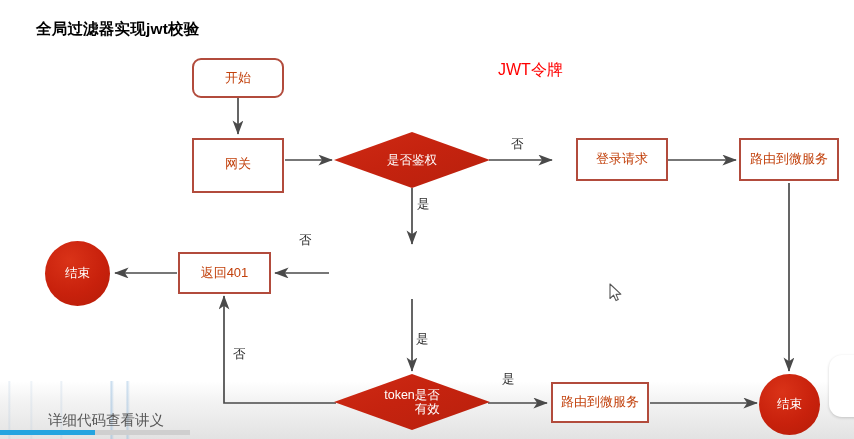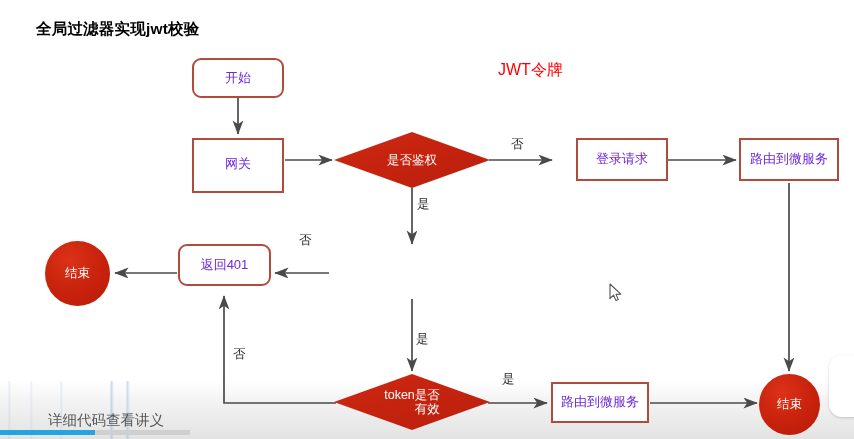--- a/index.html
+++ b/index.html
@@ -106,21 +106,21 @@
     position: absolute;
     box-sizing: border-box;
     display: flex;
     align-items: center;
     justify-content: center;
     text-align: center;
   }
   .box {
     background: #ffffff;
     border: 2px solid #b24b3c;
-    color: #6d28d9;
+    color: #c2410c;
     font-size: 13px;
     line-height: 1.15;
   }
   .box.rounded { border-radius: 9px; }
 
   .diamond-wrap {
     position: absolute;
     display: flex;
     align-items: center;
     justify-content: center;
@@ -234,21 +234,21 @@
 
   <div class="node box" style="left:576px;top:138px;width:92px;height:43px;">
     <span>登录请求</span>
   </div>
 
   <div class="node box" style="left:739px;top:138px;width:100px;height:43px;">
     <span>路由到微服务</span>
   </div>
 
 
-  <div class="node box" style="left:178px;top:244px;width:93px;height:42px;border-radius:9px;">
+  <div class="node box" style="left:178px;top:252px;width:93px;height:42px;">
     <span>返回401</span>
   </div>
 
   <div class="circle" style="left:45px;top:241px;width:65px;height:65px;">
     <span>结束</span>
   </div>
 
   <div class="diamond-wrap" style="left:334px;top:374px;width:156px;height:56px;">
     <div class="diamond-shape"></div>
     <div class="diamond-label">

